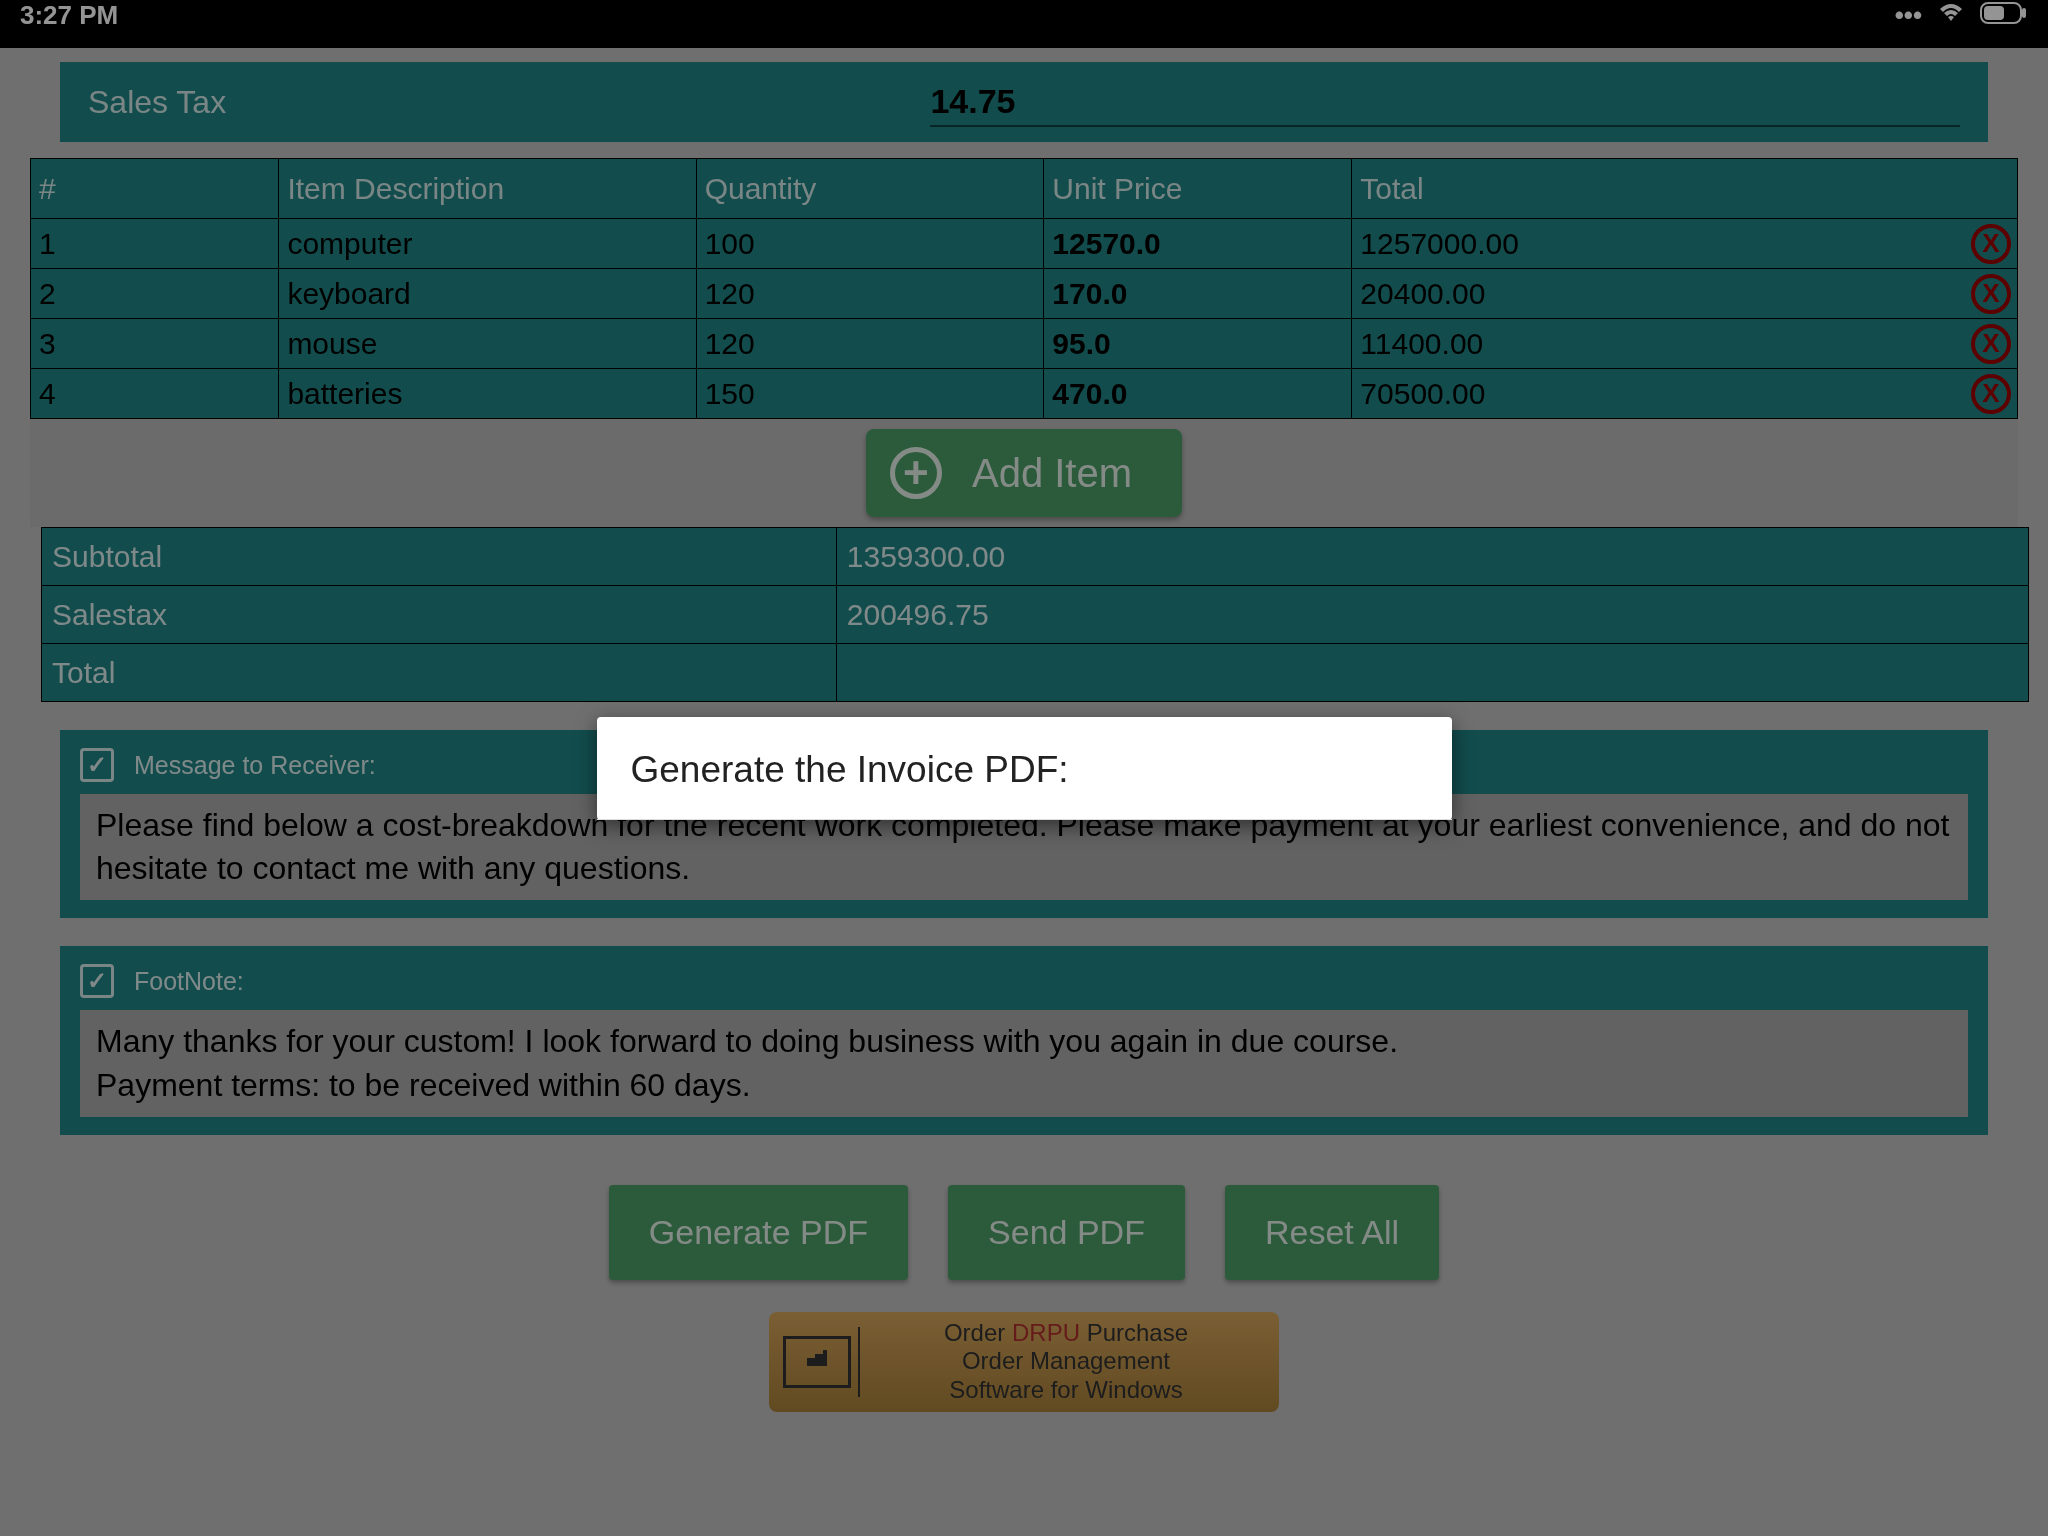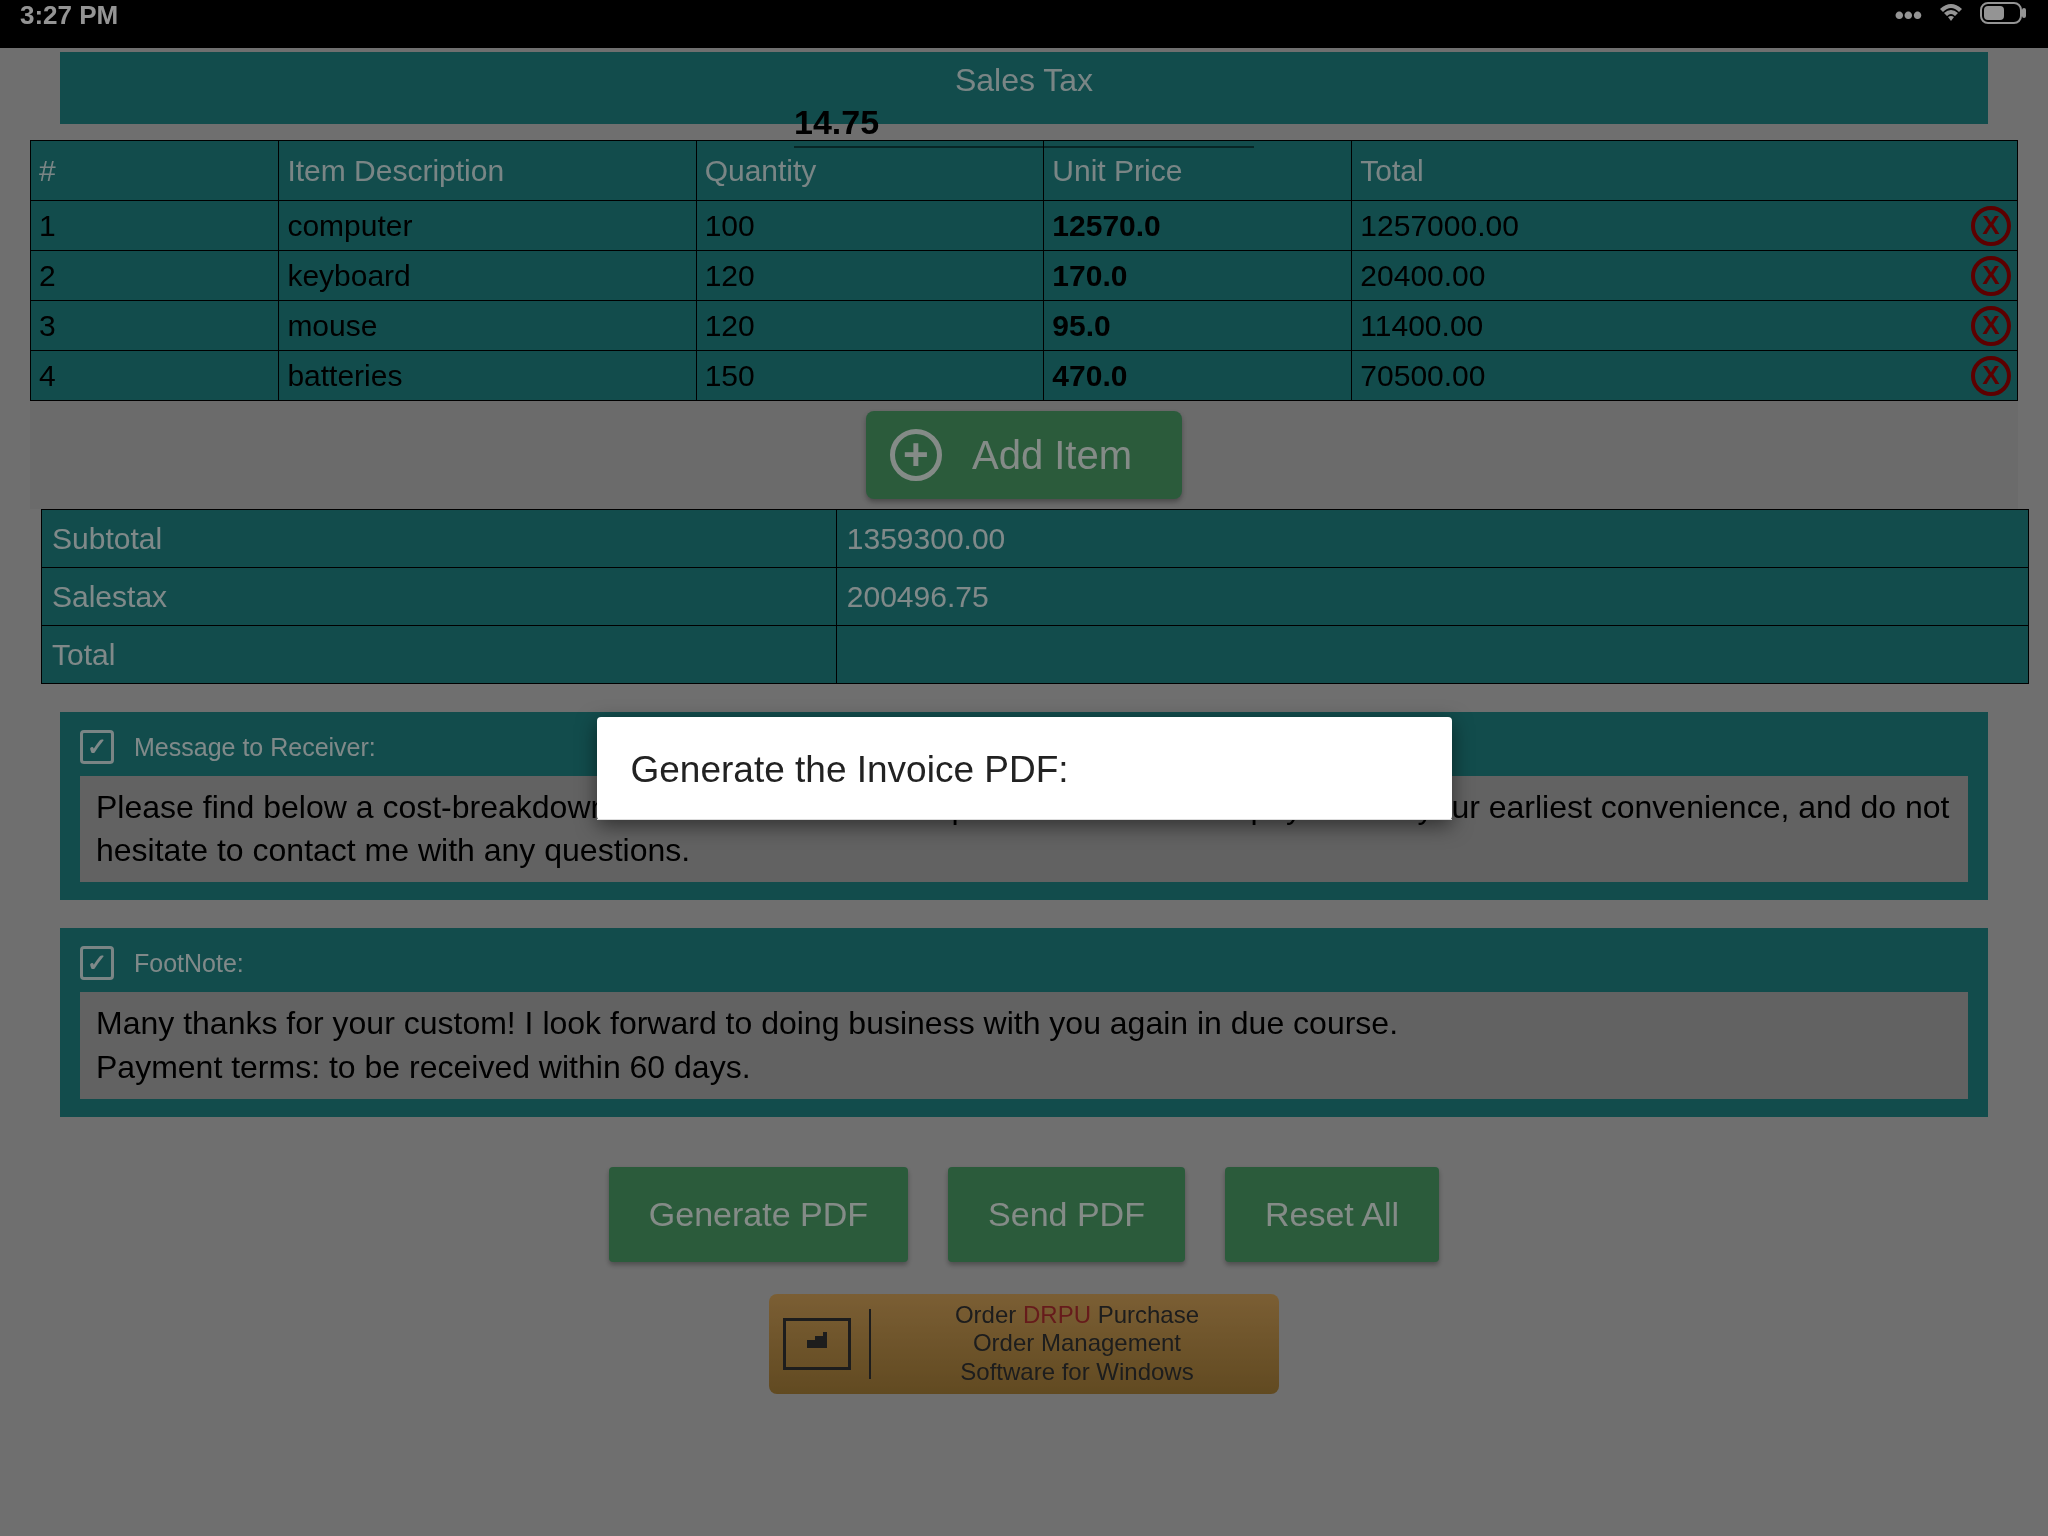--- a/index.html
+++ b/index.html
@@ -28,23 +28,22 @@
     width: 2048px;
     height: 1488px;
     position: relative;
     padding: 0 30px;
   }
   .teal-row {
     background: #1f8484;
     padding: 10px 28px;
     display: flex;
     align-items: center;
-    height: 72px;
-    margin: 4px 30px;
-    flex-direction: column;
+    height: 80px;
+    margin: 14px 30px;
   }
   .teal-label { color: rgba(255,255,255,0.8); font-size: 32px; flex: 0 0 45%; }
   .teal-input {
     flex: 1;
     background: transparent;
     border: none;
     border-bottom: 2px solid rgba(0,0,0,0.5);
     color: #000;
     font-size: 34px;
     font-weight: bold;
@@ -123,21 +122,21 @@
     display: flex; justify-content: center; gap: 40px; margin-top: 50px;
   }
   .action-btn {
     background: #4a9d67; color: rgba(255,255,255,0.85);
     font-size: 34px; border-radius: 4px; padding: 28px 40px;
     box-shadow: 0 3px 5px rgba(0,0,0,0.3);
   }
   .ad-banner {
     margin: 32px auto 0; width: 510px; height: 100px;
     background: linear-gradient(#d4a35a, #a8803a);
-    border-radius: 8px; display: flex; align-items: center; gap: 18px;
+    border-radius: 8px; display: flex; align-items: center; gap: 7px;
     padding: 0 14px; color: #333; font-size: 24px; line-height: 1.2;
   }
   .ad-icon {
     width: 68px; height: 52px; border: 3px solid #333;
     display: flex; align-items: center; justify-content: center;
   }
   .ad-text { flex: 1; text-align: center; }
   .ad-text .drpu { color: #b03030; }
   .ad-sep { width:2px; height:70px; background:#333; }
   .overlay {

